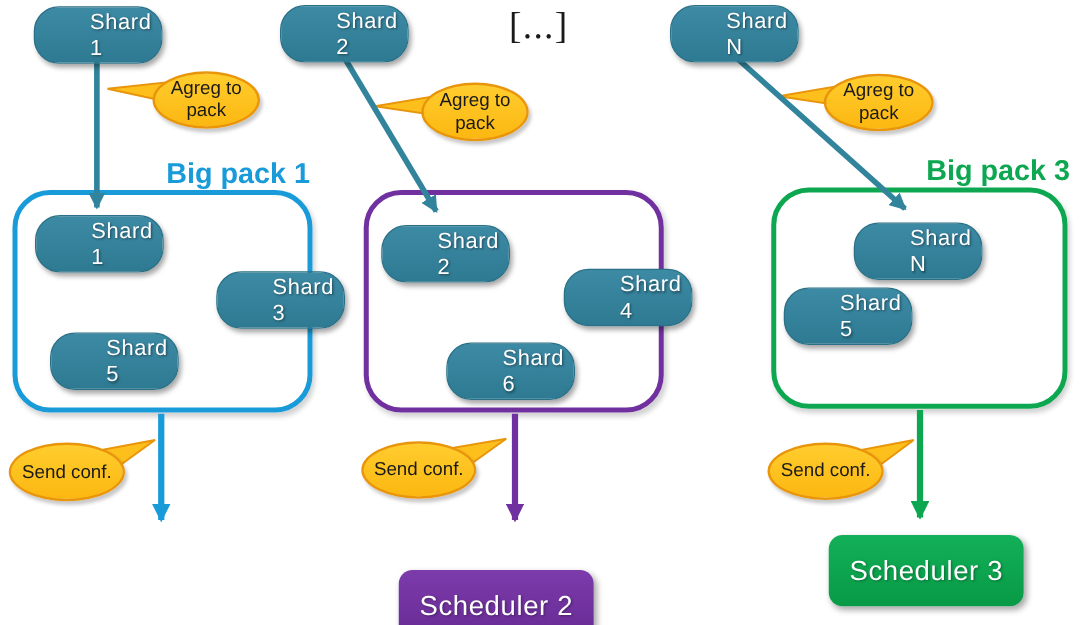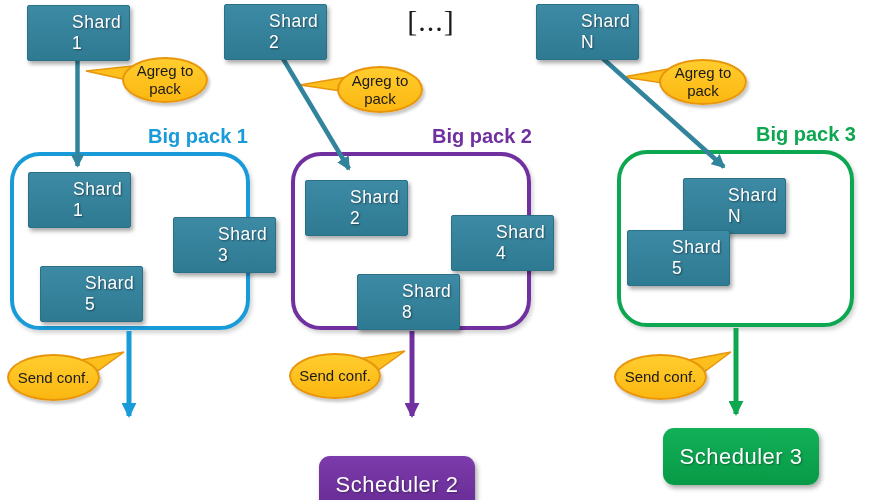--- a/index.html
+++ b/index.html
@@ -2,37 +2,37 @@
 <html><head>
 <meta charset="utf-8">
 <style>
   html,body{margin:0;padding:0;background:#fff;}
   #canvas{
     position:relative;width:869px;height:500px;background:#ffffff;overflow:hidden;
     font-family:"Liberation Sans",sans-serif;
   }
   #arrows{position:absolute;left:0;top:0;width:869px;height:500px;z-index:2;pointer-events:none;}
   .shard{
-    position:absolute;width:103px;height:56px;z-index:3;
+    position:absolute;width:103px;height:46px;z-index:3;
     background:linear-gradient(#3d8aa5,#2e7a92);
-    border:1px solid #2a7086;border-radius:2px;box-sizing:border-box;
+    border:1px solid #2a7086;border-radius:20px;box-sizing:border-box;
     color:#fff;font-size:17.5px;letter-spacing:.5px;
     display:flex;align-items:center;justify-content:center;
     box-shadow:2px 3px 4px rgba(0,0,0,.35);
     text-shadow:1px 1px 2px rgba(0,0,0,.45);
     padding-left:44px;
   }
   .pack{
     position:absolute;z-index:1;box-sizing:border-box;
     border:4.5px solid;border-radius:30px;background:transparent;
     box-shadow:2px 3px 4px rgba(0,0,0,.18);
   }
   .pack-label{
     position:absolute;z-index:3;width:128px;text-align:right;
-    font-size:20px;font-weight:bold;
+    font-size:23px;font-weight:bold;
   }
   .c1{color:#189bd8;border-color:#189bd8;}
   .c2{color:#7030a0;border-color:#7030a0;}
   .c3{color:#0ca750;border-color:#0ca750;}
   .bubble{
     position:absolute;z-index:3;box-sizing:border-box;
     background:linear-gradient(#ffcd2e,#fcb711);
     border:2px solid #e8950c;border-radius:50%;
     display:flex;align-items:center;justify-content:center;text-align:center;
     font-size:15px;line-height:1.2;color:#1a1a1a;
@@ -98,25 +98,24 @@
   <div class="bubble" style="left:122px;top:57px;width:86px;height:46px;">Agreg to pack</div>
   <div class="pack-label c1" style="left:120px;top:125px;">Big pack 1</div>
   <div class="pack c1" style="left:10px;top:152px;width:240px;height:178px;"></div>
   <div class="shard" style="left:28px;top:172px;">Shard 1</div>
   <div class="shard" style="left:133px;top:217px;margin-left:40px;">Shard 3</div>
   <div class="shard" style="left:40px;top:266px;">Shard 5</div>
   <div class="bubble" style="left:7px;top:354px;width:93px;height:47px;">Send conf.</div>
 
   <div class="shard" style="left:224px;top:4px;">Shard 2</div>
   <div class="bubble" style="left:337px;top:66px;width:86px;height:47px;">Agreg to pack</div>
-  <div class="pack-label c2" style="left:404px;top:125px;">Big pack 2</div>
   <div class="pack c2" style="left:291px;top:152px;width:240px;height:178px;"></div>
   <div class="shard" style="left:305px;top:180px;">Shard 2</div>
   <div class="shard" style="left:421px;top:215px;margin-left:30px;">Shard 4</div>
-  <div class="shard" style="left:357px;top:274px;">Shard 8</div>
+  <div class="shard" style="left:357px;top:274px;">Shard 6</div>
   <div class="bubble" style="left:289px;top:353px;width:92px;height:46px;">Send conf.</div>
   <div class="scheduler sch2" style="left:319px;top:428px;margin-top:28px;">Scheduler 2</div>
 
   <div class="shard" style="left:536px;top:4px;">Shard N</div>
   <div class="bubble" style="left:659px;top:59px;width:88px;height:46px;">Agreg to pack</div>
   <div class="pack-label c3" style="left:728px;top:123px;">Big pack 3</div>
   <div class="pack c3" style="left:617px;top:150px;width:237px;height:177px;"></div>
   <div class="shard" style="left:683px;top:178px;">Shard N</div>
   <div class="shard" style="left:627px;top:230px;">Shard 5</div>
   <div class="bubble" style="left:614px;top:354px;width:93px;height:46px;">Send conf.</div>

